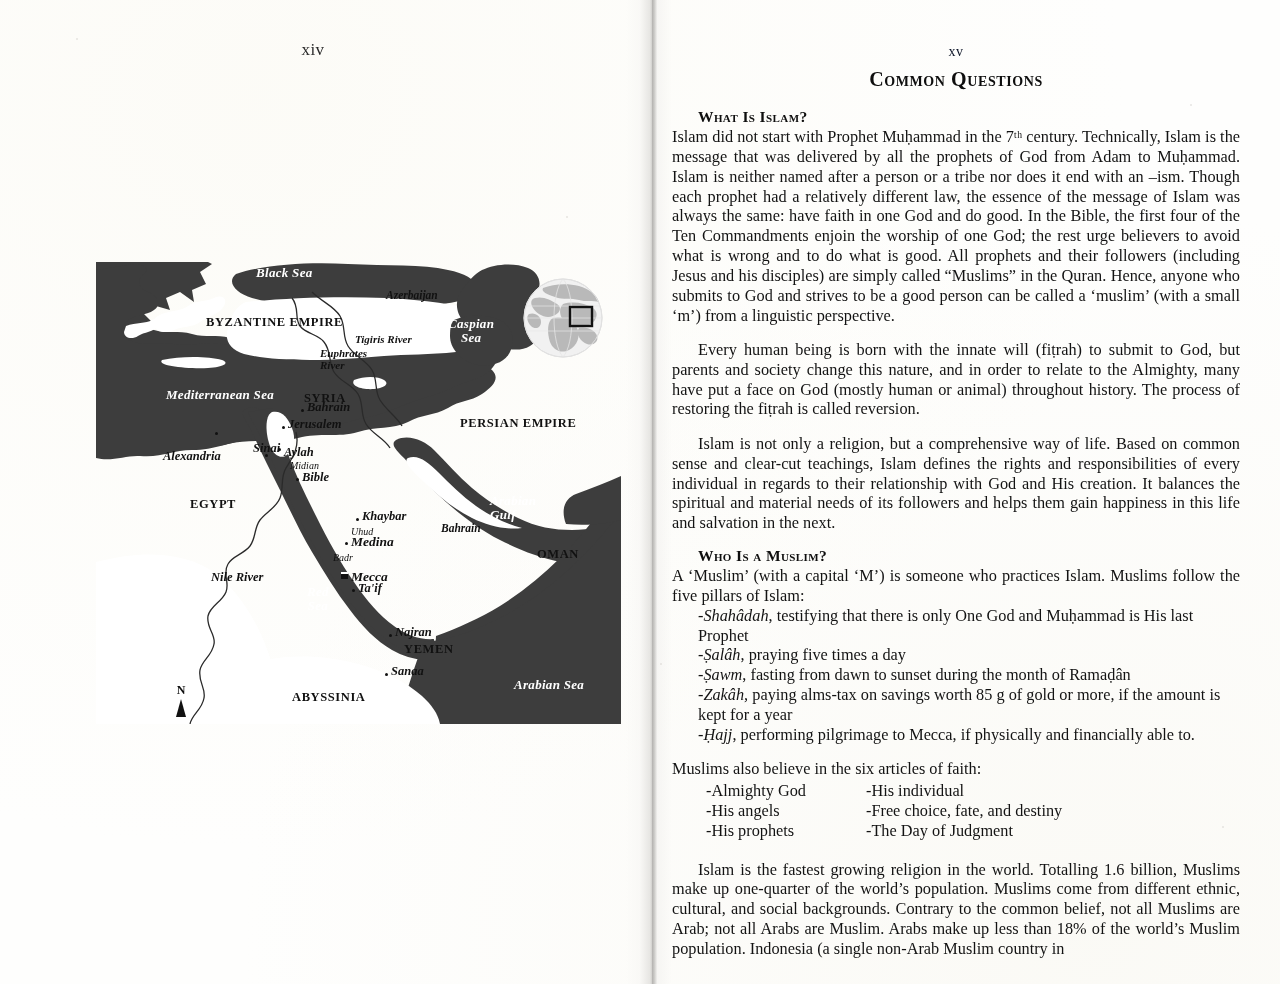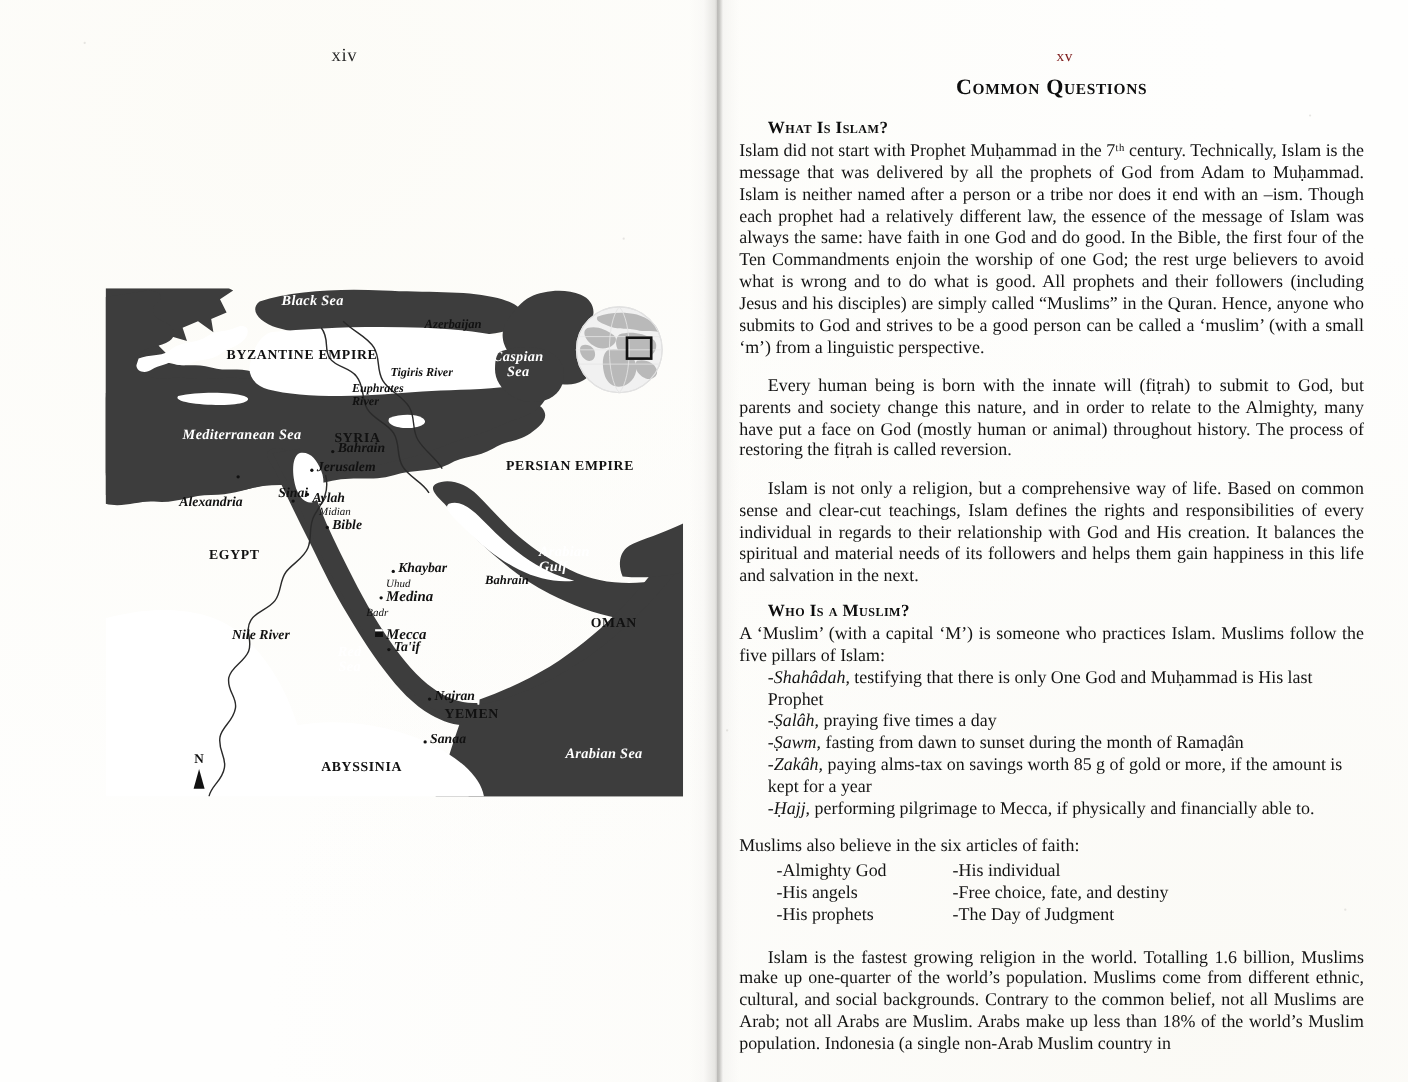--- a/index.html
+++ b/index.html
@@ -138,25 +138,25 @@
   #globe svg { display:block; width:100px; height:84px; }
 
   
   #page-right {
     position: absolute;
     left: 672px; top: 0;
     width: 608px; height: 984px;
   }
   #folio-right {
     position: absolute;
-    left: 12px; top: 44px;
+    left: 0; top: 44px;
     width: 568px;
     text-align: center;
     font-size: 14px;
-    color: #7f1d1d;
+    color: #0f172a;
     letter-spacing: .5px;
   }
   #chapter-title {
     position: absolute;
     left: 0; top: 68px;
     width: 568px;
     text-align: center;
     font-size: 20px;
     font-weight: bold;
     font-variant: small-caps;
@@ -365,21 +365,21 @@
       <div class="mlabel emp" style="left:190px; top:498px;">EGYPT</div>
       <div class="dot" style="left:356px; top:518px;"></div>
       <div class="mlabel city" style="left:362px; top:510px;">Khaybar</div>
       <div class="mlabel small" style="left:351px; top:527px;">Uhud</div>
       <div class="dot" style="left:345px; top:542px;"></div>
       <div class="mlabel city" style="left:351px; top:535px; font-size:13.5px;">Medina</div>
       <div class="mlabel small" style="left:333px; top:553px;">Badr</div>
 
       <div class="mlabel sea" style="left:490px; top:494px; text-align:left;">Arabian<br>Gulf</div>
       <div class="mlabel reg" style="left:441px; top:522px;">Bahrain</div>
-      <div class="mlabel emp" style="left:537px; top:560px;">OMAN</div>
+      <div class="mlabel emp" style="left:537px; top:548px;">OMAN</div>
 
       <div class="kaaba" style="left:341px; top:572px;"></div>
       <div class="mlabel city" style="left:351px; top:570px; font-size:13.5px;">Mecca</div>
       <div class="dot" style="left:352px; top:589px;"></div>
       <div class="mlabel city" style="left:358px; top:582px;">Ta'if</div>
       <div class="mlabel sea" style="left:307px; top:585px; text-align:center;">Red<br>Sea</div>
 
       <div class="mlabel city" style="left:211px; top:571px; color:#111; font-weight:bold;">Nile River</div>
 
       <div class="dot" style="left:389px; top:634px;"></div>

